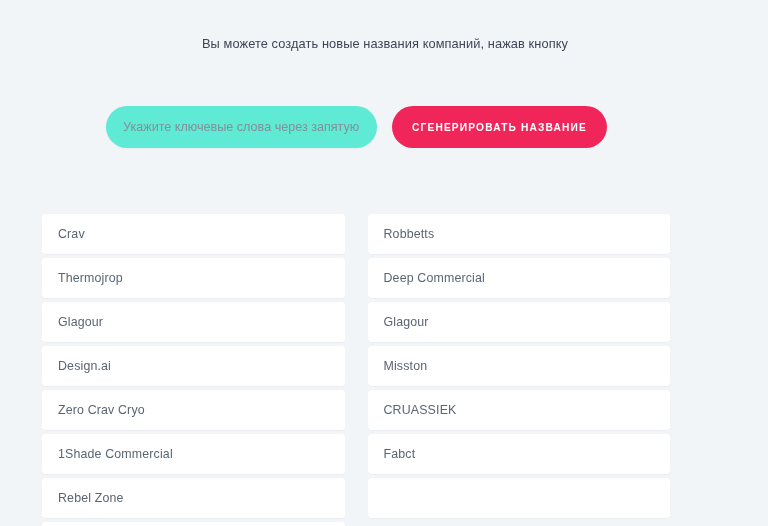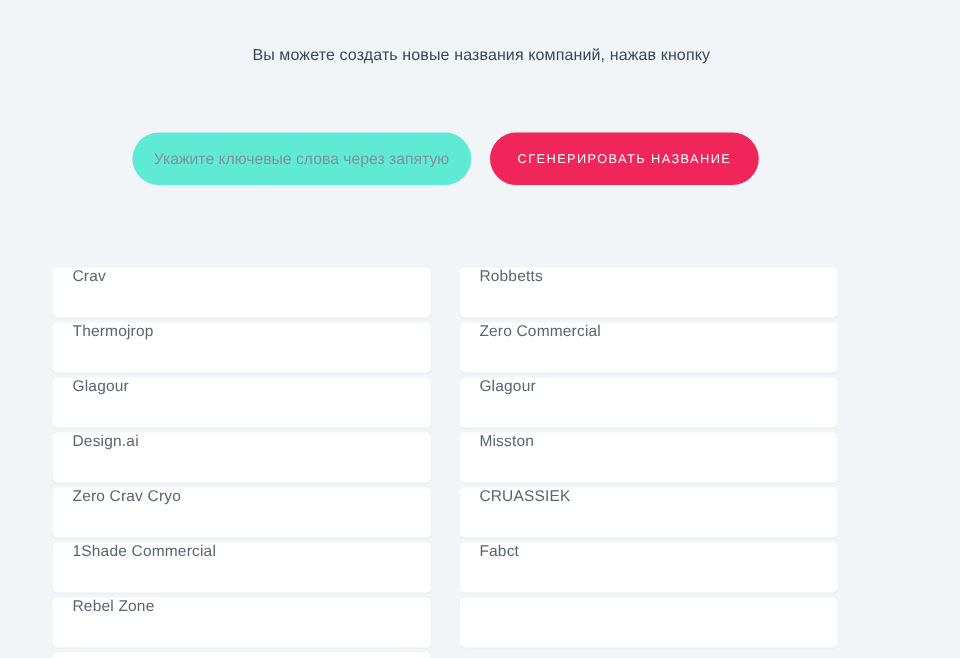--- a/index.html
+++ b/index.html
@@ -74,21 +74,21 @@
     top: 0;
     width: 215px;
     height: 42px;
     box-sizing: border-box;
     border: none;
     border-radius: 21px;
     background: #f0265a;
     color: #ffffff;
     font-family: "Liberation Sans", sans-serif;
     font-size: 10.2px;
-    font-weight: normal;
+    font-weight: bold;
     letter-spacing: 1.15px;
     text-transform: uppercase;
     cursor: pointer;
     white-space: nowrap;
     padding: 0;
   }
 
   
   .results {
     position: absolute;
@@ -103,20 +103,21 @@
     display: flex;
     flex-direction: column;
     gap: 4px;
   }
   .name-card {
     height: 40px;
     box-sizing: border-box;
     background: #ffffff;
     border-radius: 4px;
     display: flex;
+    align-items: center;
     padding: 0 16px;
     box-shadow: 0 1px 1px rgba(42, 60, 88, 0.035);
   }
   .name-card-label {
     color: #5a6572;
     font-size: 12.4px;
     letter-spacing: 0.15px;
     white-space: nowrap;
     overflow: hidden;
     text-overflow: ellipsis;
@@ -163,21 +164,21 @@
       <div class="name-card">
         <span class="name-card-label"></span>
       </div>
     </div>
 
     <div class="result-column">
       <div class="name-card">
         <span class="name-card-label">Robbetts</span>
       </div>
       <div class="name-card">
-        <span class="name-card-label">Zero Commercial</span>
+        <span class="name-card-label">Deep Commercial</span>
       </div>
       <div class="name-card">
         <span class="name-card-label">Glagour</span>
       </div>
       <div class="name-card">
         <span class="name-card-label">Misston</span>
       </div>
       <div class="name-card">
         <span class="name-card-label">CRUASSIEK</span>
       </div>

